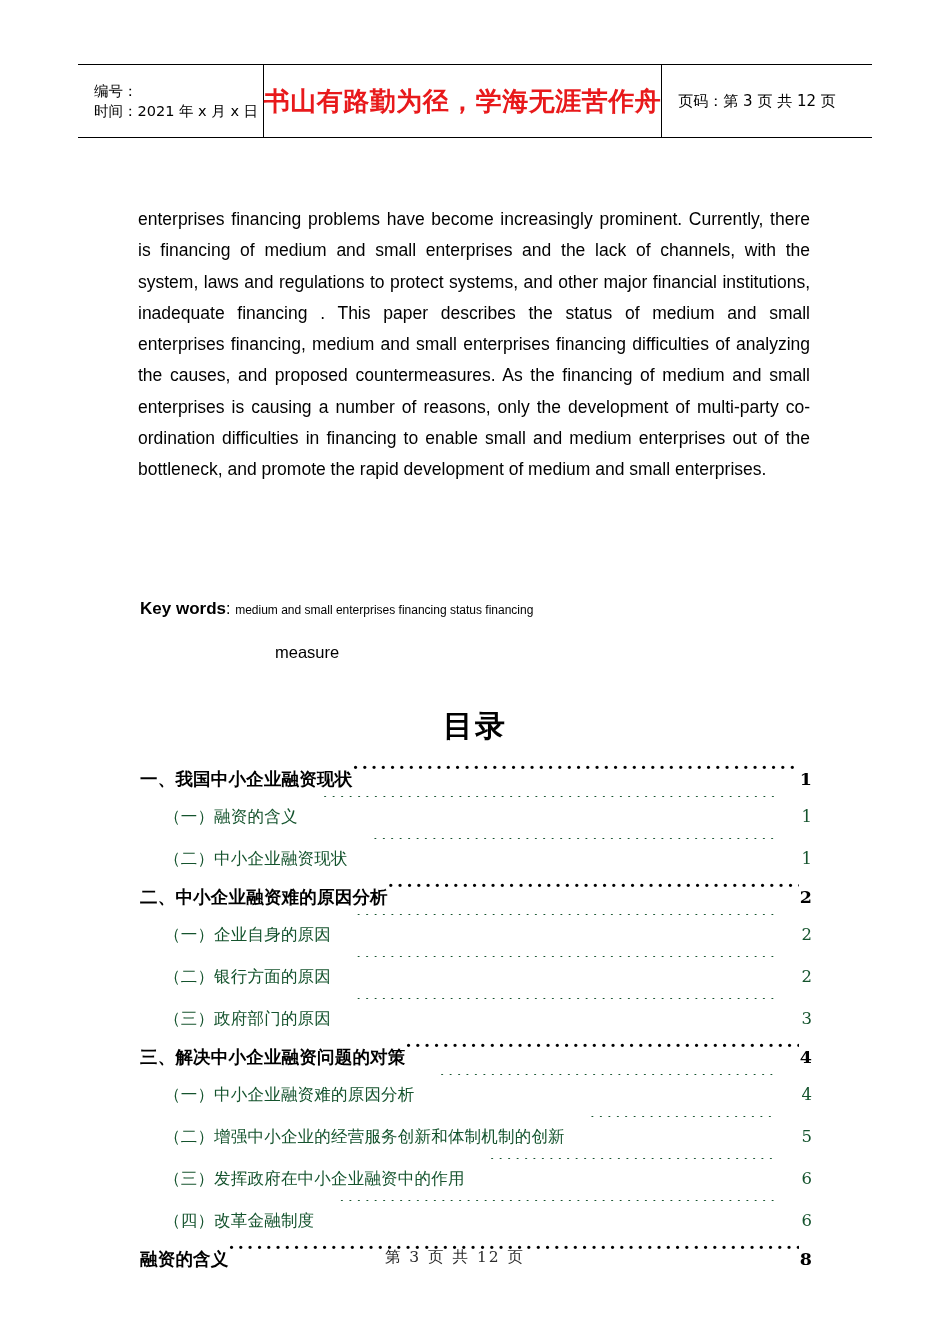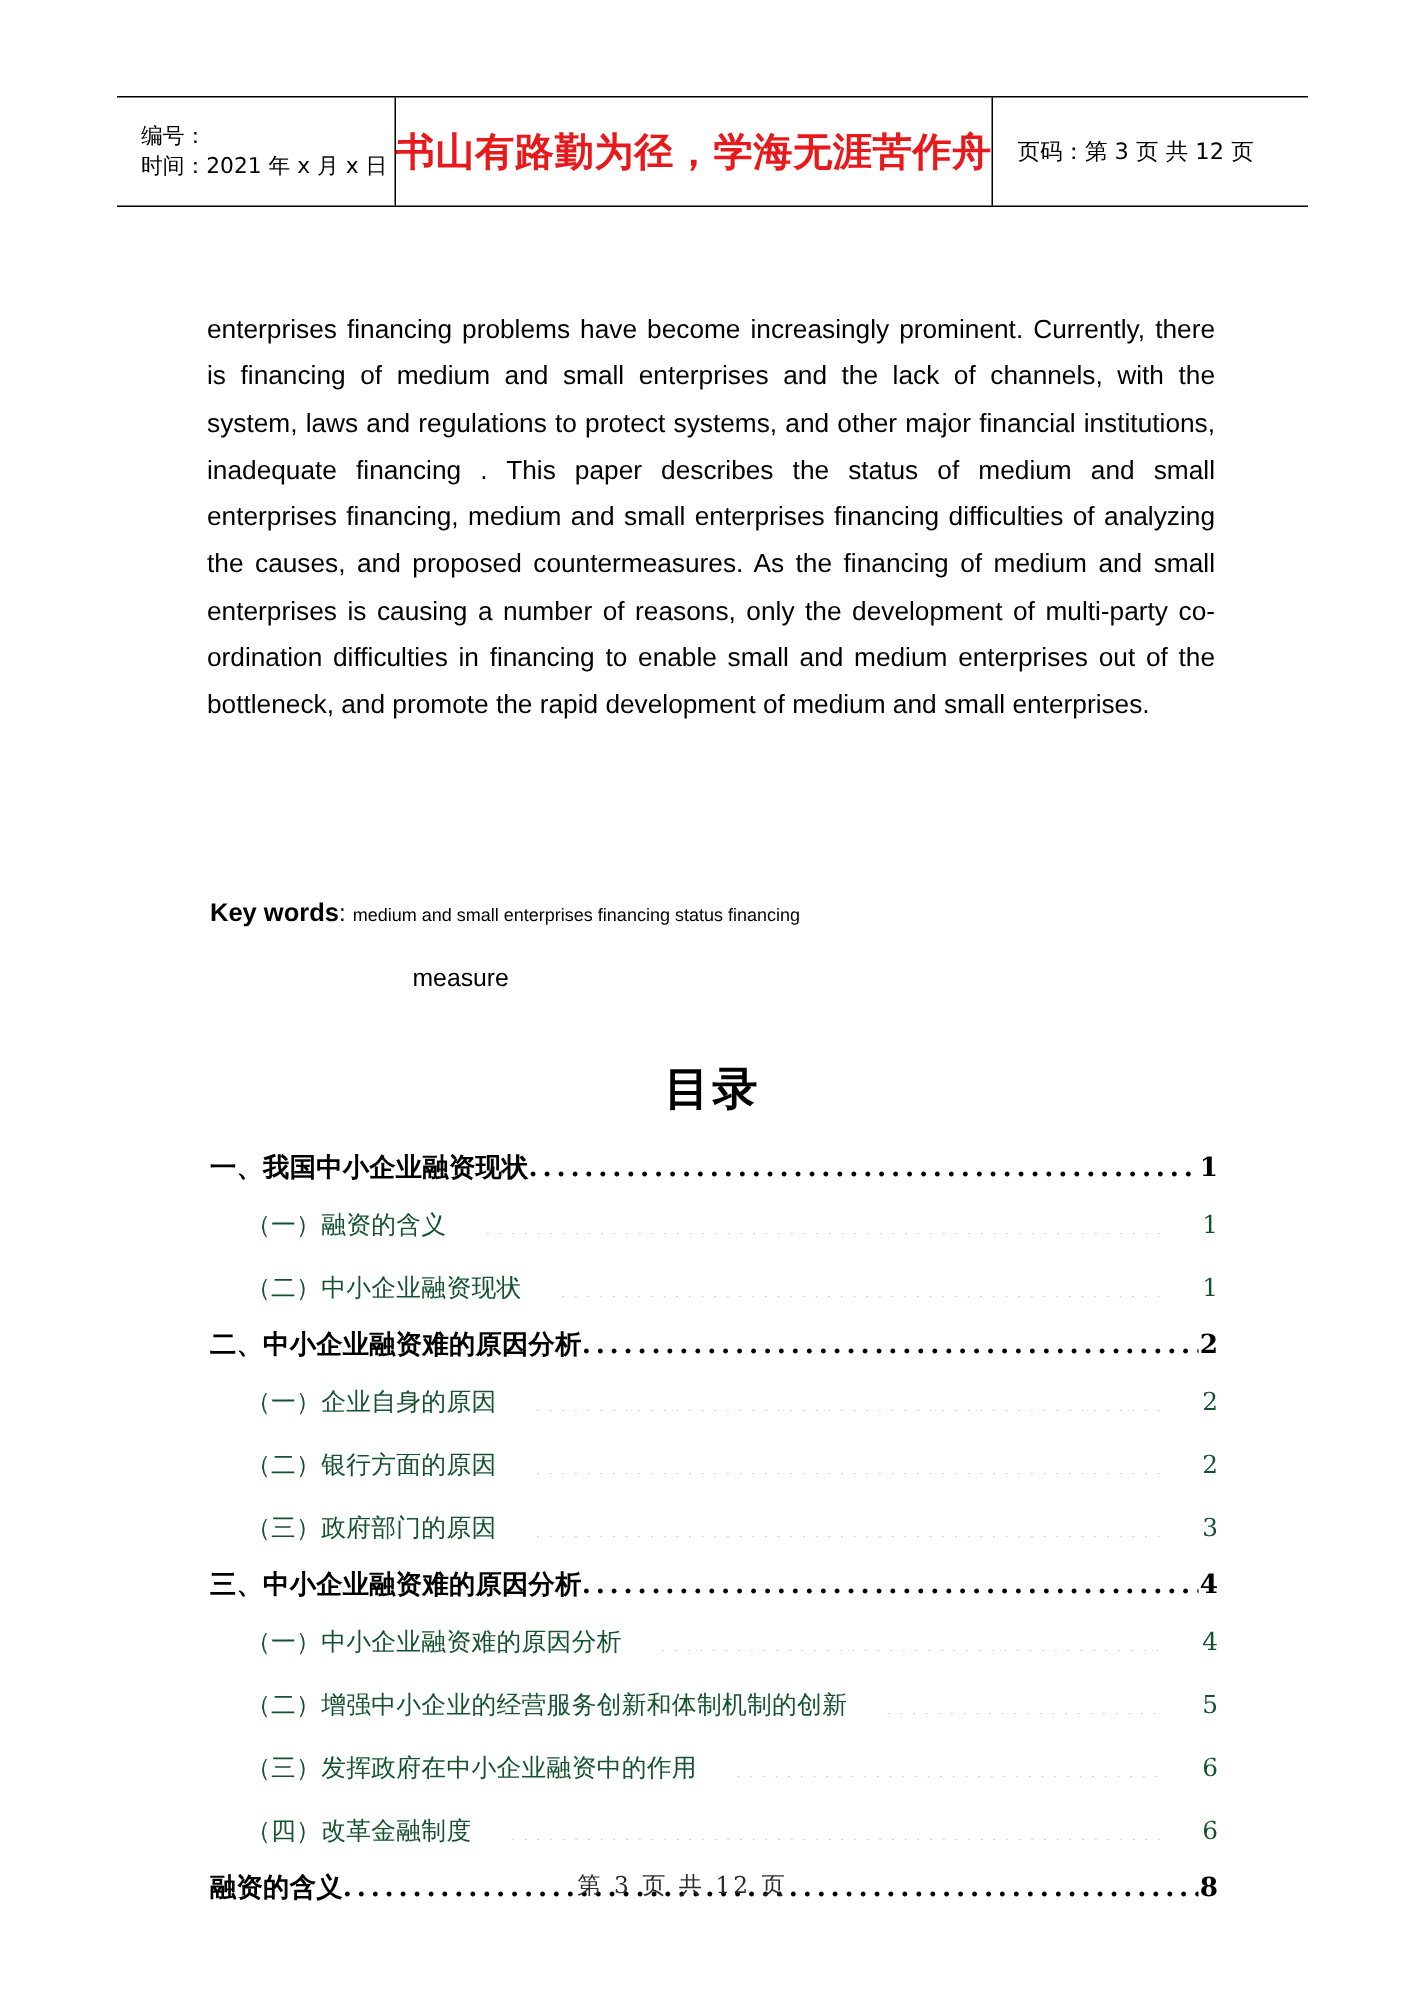--- a/index.html
+++ b/index.html
@@ -132,21 +132,21 @@
 
   
   .toc {
     position: absolute;
     left: 140px;
     top: 762px;
     width: 672px;
   }
   .toc-row {
     display: flex;
-    align-items: flex-end;
+    align-items: flex-start;
     width: 100%;
     box-sizing: border-box;
     font-family: "DejaVu Serif", "Liberation Serif", serif;
     white-space: nowrap;
     overflow: hidden;
   }
   .toc-row.lvl1 {
     font-weight: bold;
     font-size: 17.5px;
     height: 34px;
@@ -256,21 +256,21 @@
         <span class="toc-text">（二）银行方面的原因</span>
         <span class="toc-leader"></span>
         <span class="toc-page">2</span>
       </div>
       <div class="toc-row lvl2">
         <span class="toc-text">（三）政府部门的原因</span>
         <span class="toc-leader"></span>
         <span class="toc-page">3</span>
       </div>
       <div class="toc-row lvl1">
-        <span class="toc-text">三、中小企业融资难的原因分析</span>
+        <span class="toc-text">三、解决中小企业融资问题的对策</span>
         <span class="toc-leader"></span>
         <span class="toc-page">4</span>
       </div>
       <div class="toc-row lvl2">
         <span class="toc-text">（一）中小企业融资难的原因分析</span>
         <span class="toc-leader"></span>
         <span class="toc-page">4</span>
       </div>
       <div class="toc-row lvl2">
         <span class="toc-text">（二）增强中小企业的经营服务创新和体制机制的创新</span>

